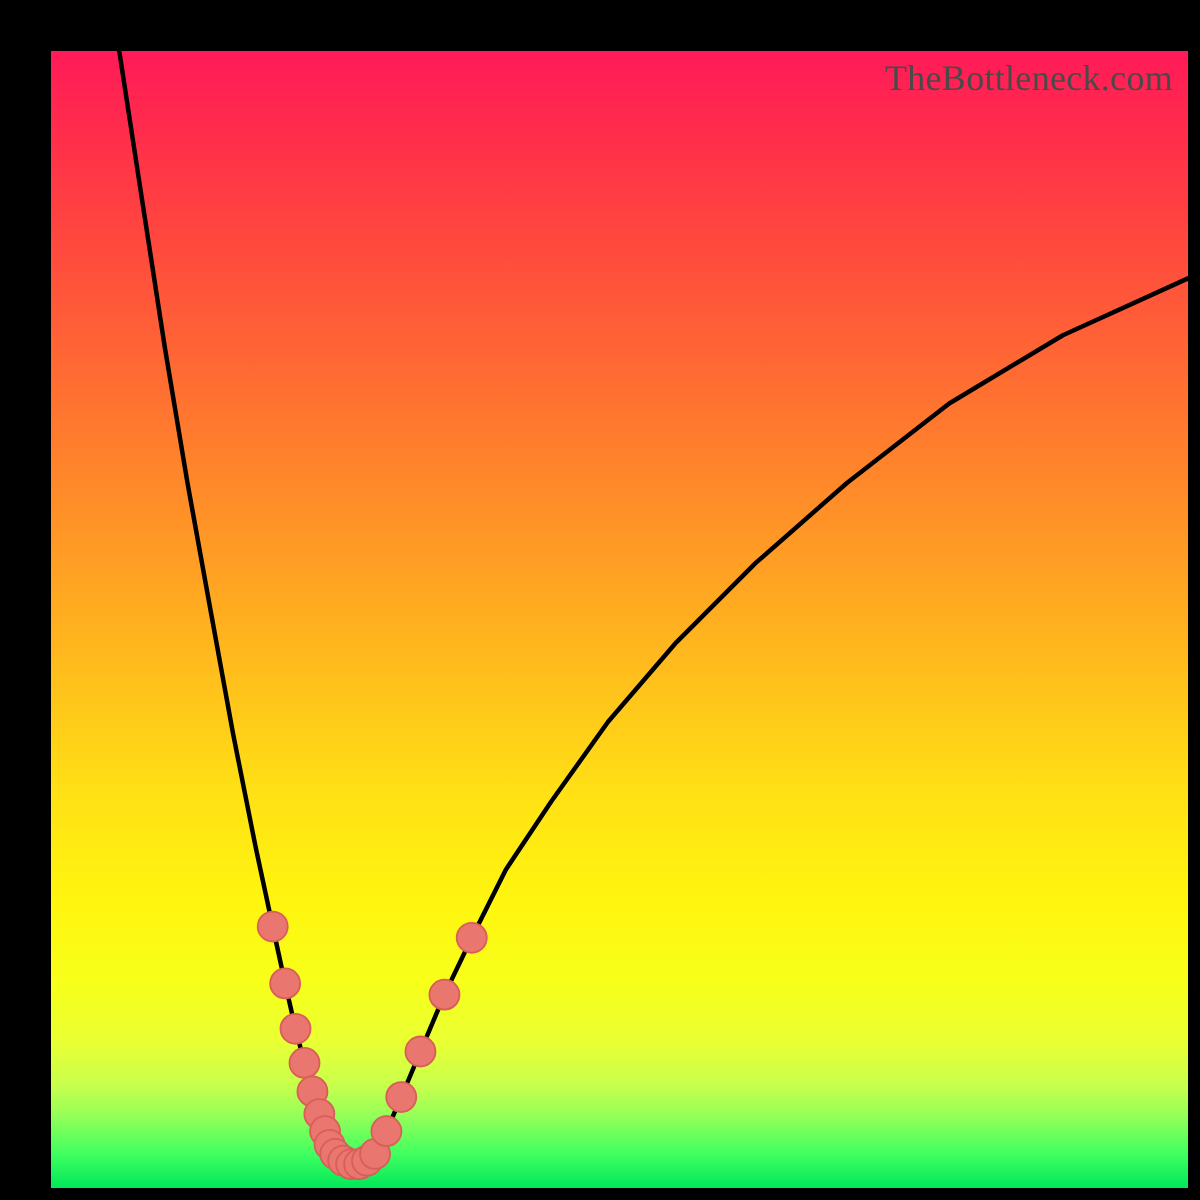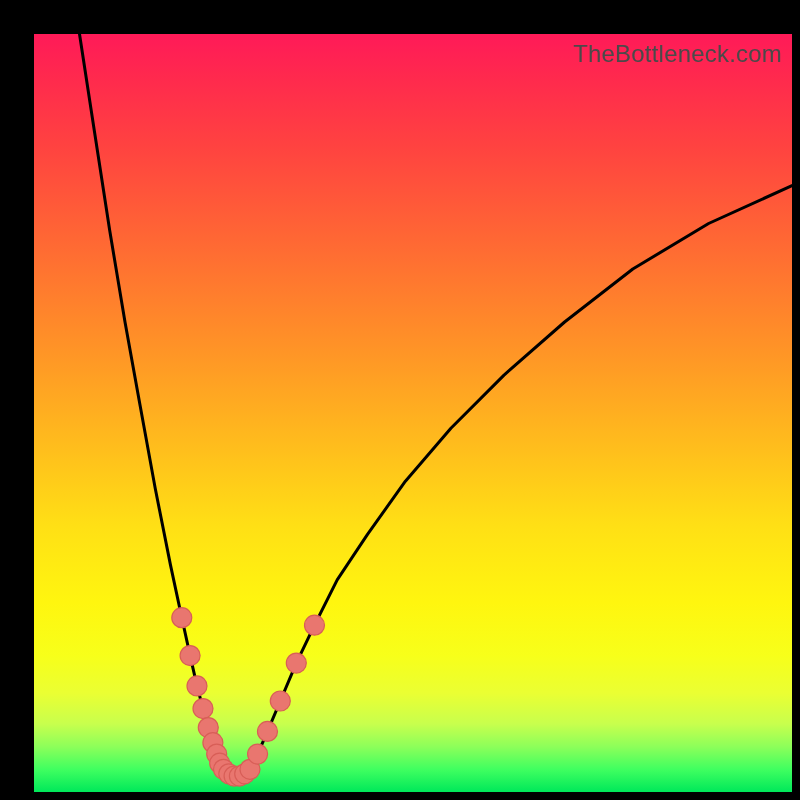--- a/index.html
+++ b/index.html
@@ -36,20 +36,21 @@
       #ffbf1c 55%,
       #ffe015 65%,
       #fff60f 75%,
       #f7ff1a 82%,
       #eaff33 87%,
       #c8ff4d 91%,
       #8dff5a 94%,
       #40ff60 97%,
       #00e85a 100%
     );
+    font-family: Liberation Serif, serif;
   }
   .watermark {
     position: absolute;
     top: 6px;
     right: 10px;
     color: #4a4a4a;
     font-size: 24px;
     font-weight: 500;
     letter-spacing: 0.2px;
     user-select: none;

